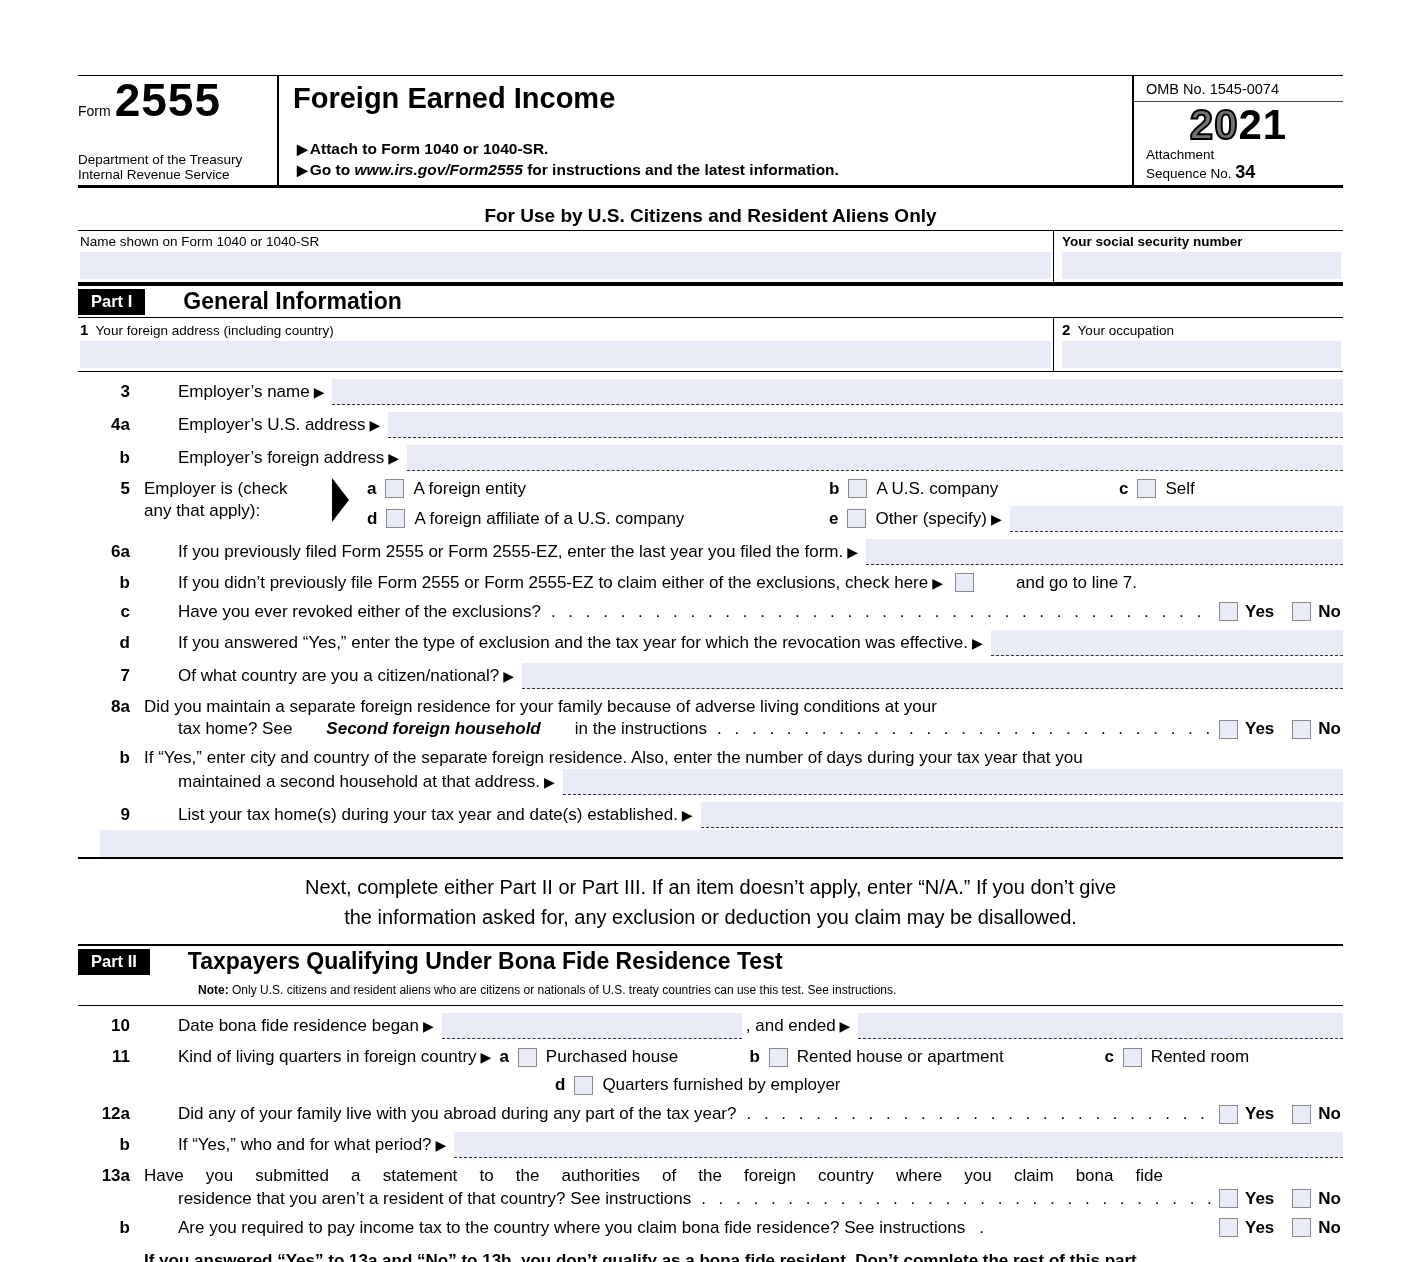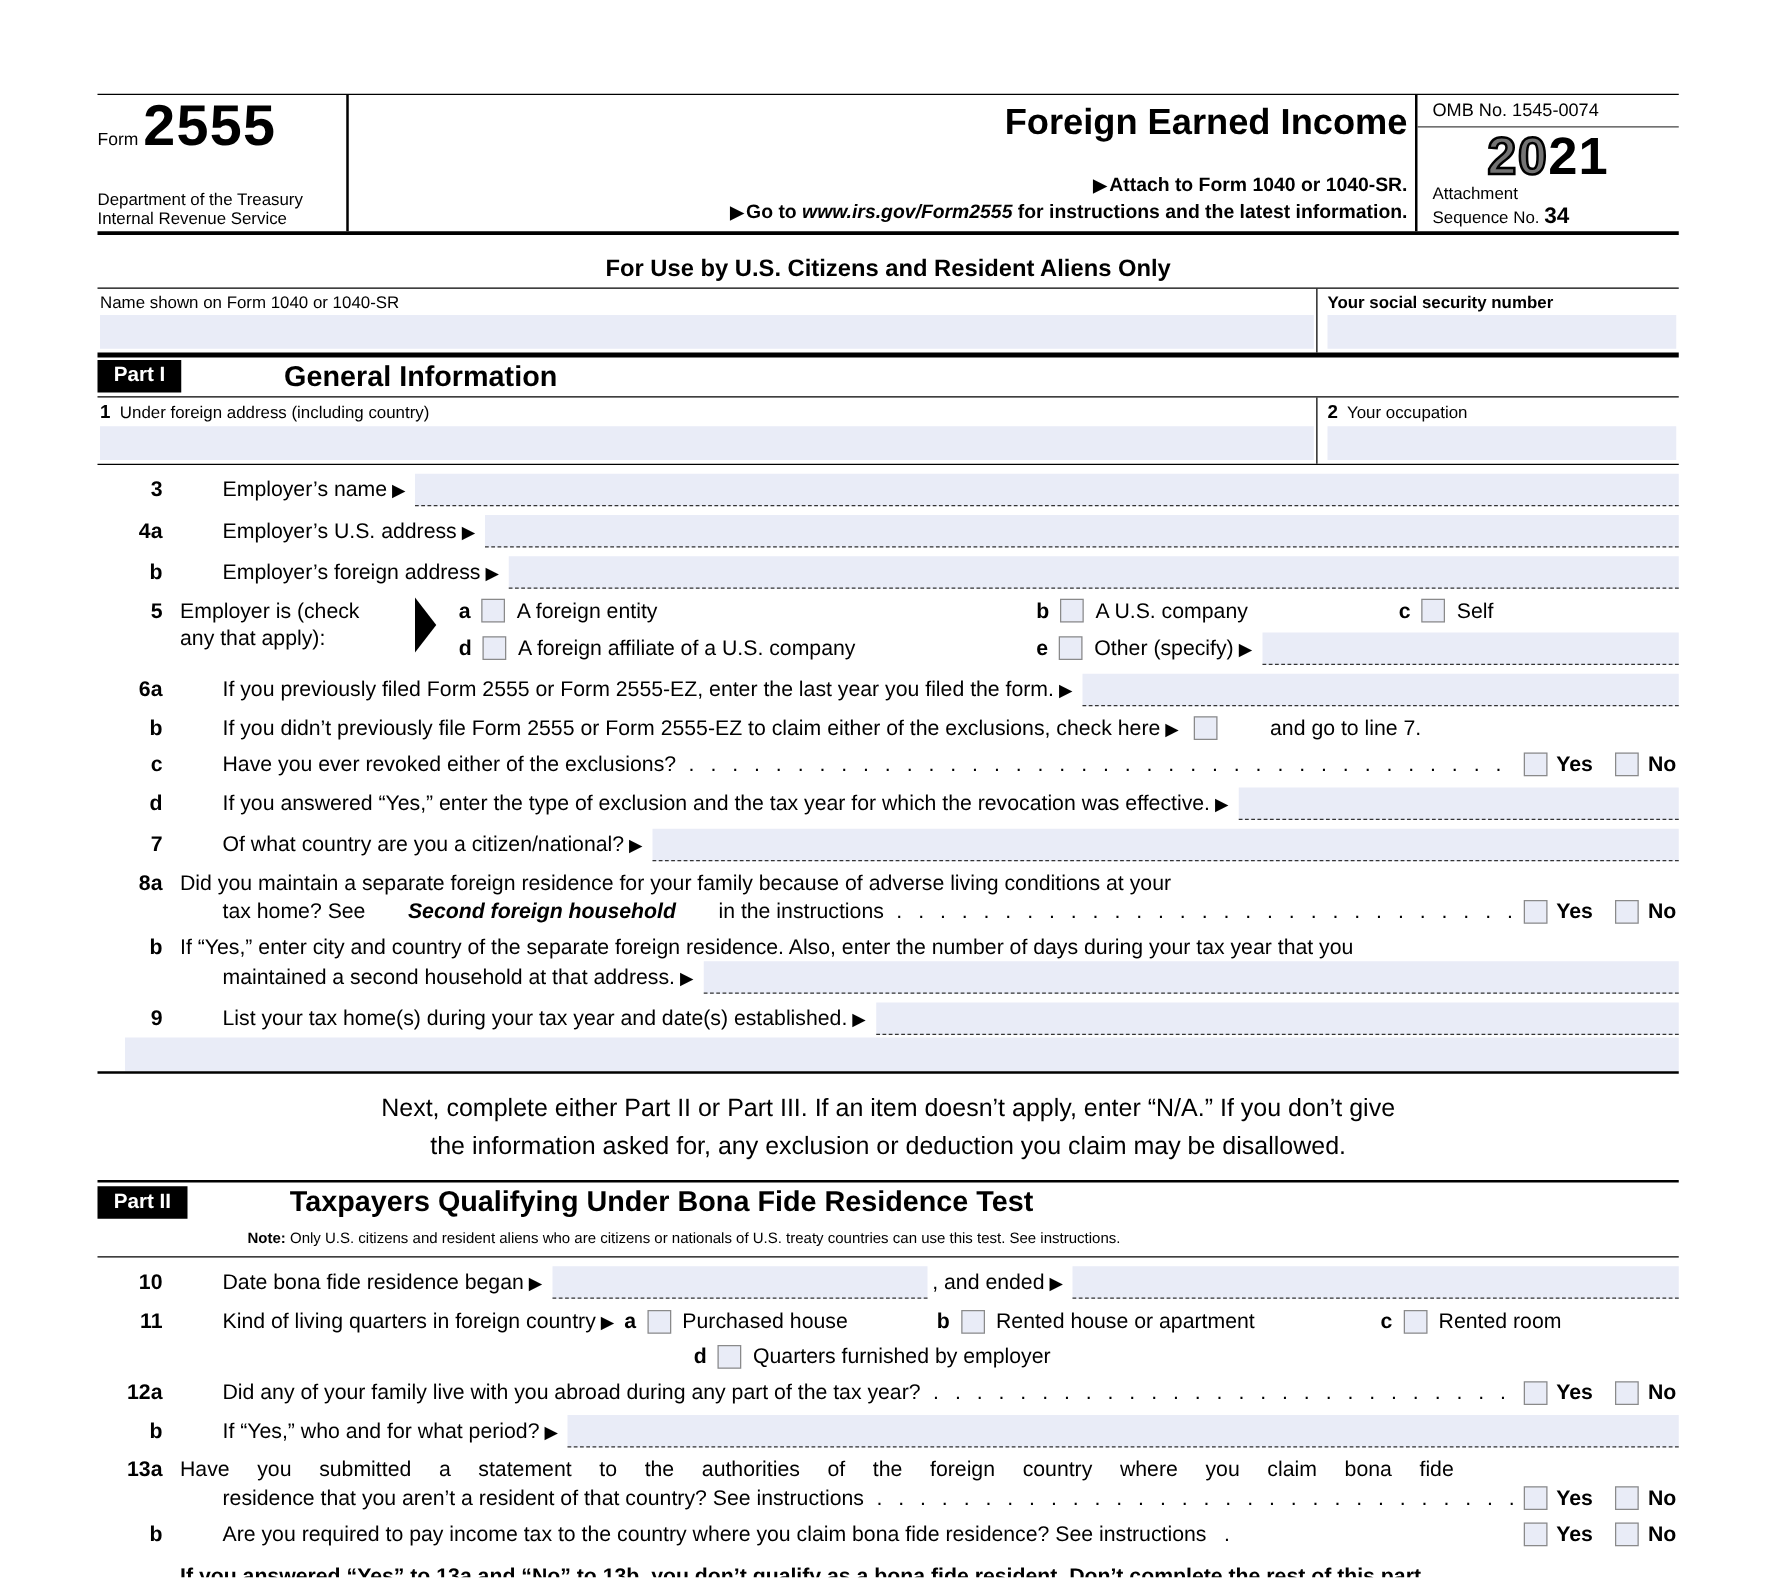--- a/index.html
+++ b/index.html
@@ -9,21 +9,21 @@
   }
   .sheet { position:absolute; left:78px; top:75px; width:1265px; }
 
   
   .hdr { display:grid; grid-template-columns:199px 1fr 209px; border-top:1.5px solid #000; border-bottom:3px solid #000; }
   .hdr-left { padding:4px 6px 2px 0; display:flex; flex-direction:column; justify-content:space-between; }
   .form-no { display:flex; align-items:baseline; }
   .form-word { font-size:14px; padding-right:4px; }
   .form-num { font-size:46px; font-weight:bold; letter-spacing:1px; line-height:0.9; }
   .dept { font-size:13.5px; line-height:1.15; }
-  .hdr-center { border-left:2px solid #000; border-right:2px solid #000; text-align:right; padding:4px 6px 4px 4px; display:flex; flex-direction:column; justify-content:space-between; }
+  .hdr-center { border-left:2px solid #000; border-right:2px solid #000; text-align:left; padding:4px 6px 4px 14px; display:flex; flex-direction:column; justify-content:space-between; }
   .title { font-size:29px; font-weight:bold; margin-top:2px; }
   .attach { font-size:15.5px; font-weight:bold; line-height:1.35; }
   .bi { font-style:italic; }
   .hdr-right { font-size:14.5px; }
   .omb { padding:5px 0 4px 12px; border-bottom:1.5px solid #444; }
   .year { text-align:center; font-size:42px; font-weight:bold; line-height:1.0; margin-top:2px; letter-spacing:1px; }
   .year-outline { color:#737373; -webkit-text-stroke:2px #000; }
   .attach-seq { padding:2px 0 2px 12px; font-size:13.5px; line-height:1.1; }
   .seq-no { font-weight:bold; font-size:18px; }
 
@@ -32,21 +32,21 @@
   
   .tworow { display:grid; grid-template-columns:1fr 290px; }
   .name-row { border-bottom:2.5px solid #000; }
   .cell { padding:2px 0 3px 2px; display:flex; flex-direction:column; }
   .cell-r { border-left:1.5px solid #000; padding-left:8px; }
   .cell-label { font-size:13.5px; padding:1px 0 3px 0; }
   .cell-label b { font-size:15px; }
   .bold-label { font-weight:bold; }
   .fillarea { background:#e9ecf7; height:27px; margin-right:2px; }
 
-  .part-head { display:flex; align-items:center; border-top:2.5px solid #000; border-bottom:1.5px solid #000; padding:2px 0;gap:44px; }
+  .part-head { display:flex; align-items:flex-end; border-top:2.5px solid #000; border-bottom:1.5px solid #000; padding:2px 0; }
   .badge { background:#000; color:#fff; font-weight:bold; font-size:16.5px; padding:3px 13px 4px 13px; }
   .part-title { font-weight:bold; font-size:23px; margin-left:38px; }
 
   .row12 { border-bottom:1.5px solid #000; }
 
   
   .line { display:flex; align-items:center; margin-top:7px; font-size:17px; line-height:1.3; }
   .line-top { align-items:flex-start; }
   .num { flex:0 0 52px; text-align:right; padding-right:14px; font-weight:bold; }
   .content { flex:1; min-width:0; }
@@ -141,21 +141,21 @@
     </div>
   </div>
 
   <div class="part-head">
     <span class="badge">Part I</span>
     <span class="part-title">General Information</span>
   </div>
 
   <div class="tworow row12">
     <div class="cell">
-      <div class="cell-label"><b>1</b>&nbsp; <span>Under foreign address (including country)</span></div>
+      <div class="cell-label"><b>1</b>&nbsp; <span>Your foreign address (including country)</span></div>
       <div class="fillarea"></div>
     </div>
     <div class="cell cell-r">
       <div class="cell-label"><b>2</b>&nbsp; <span>Your occupation</span></div>
       <div class="fillarea"></div>
     </div>
   </div>
 
   <div class="line">
     <span class="num">3</span>

